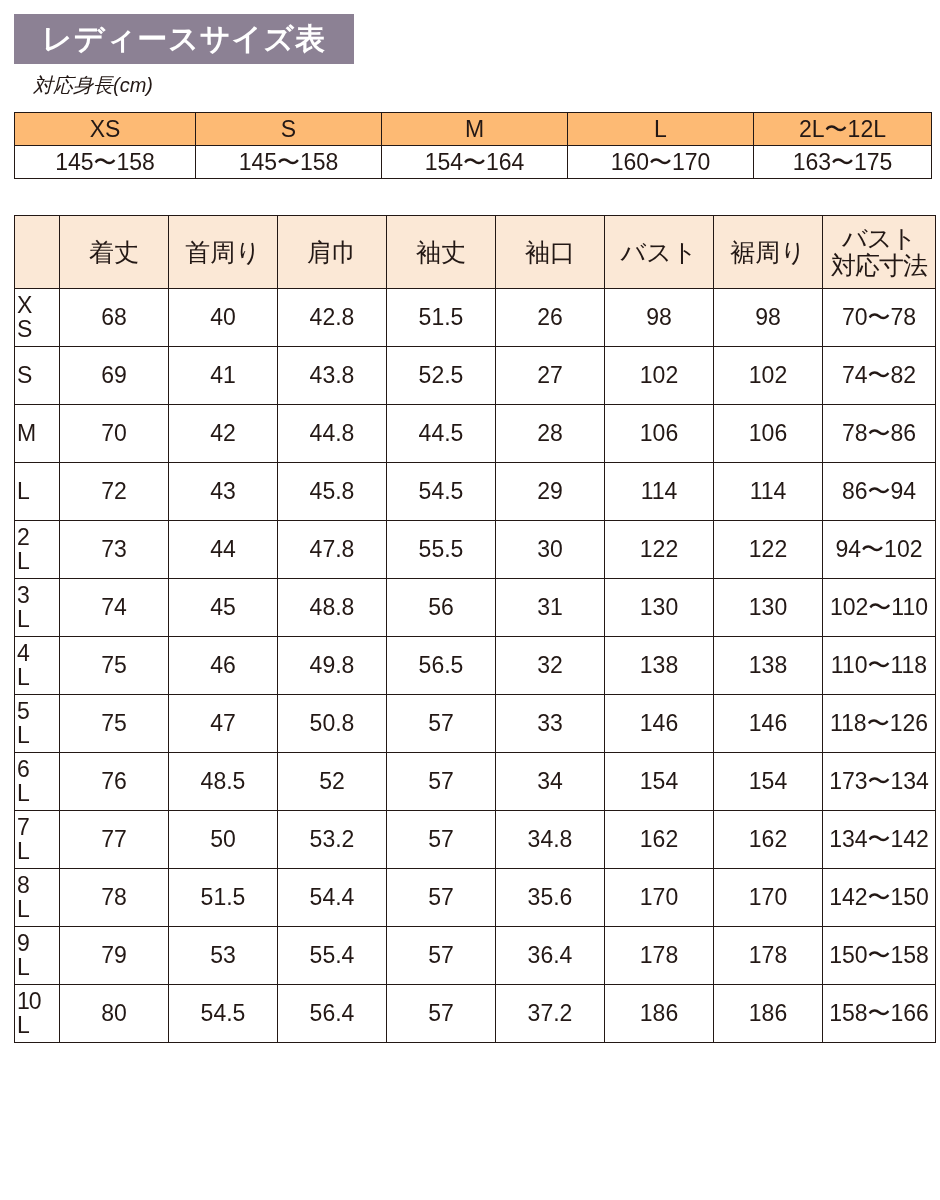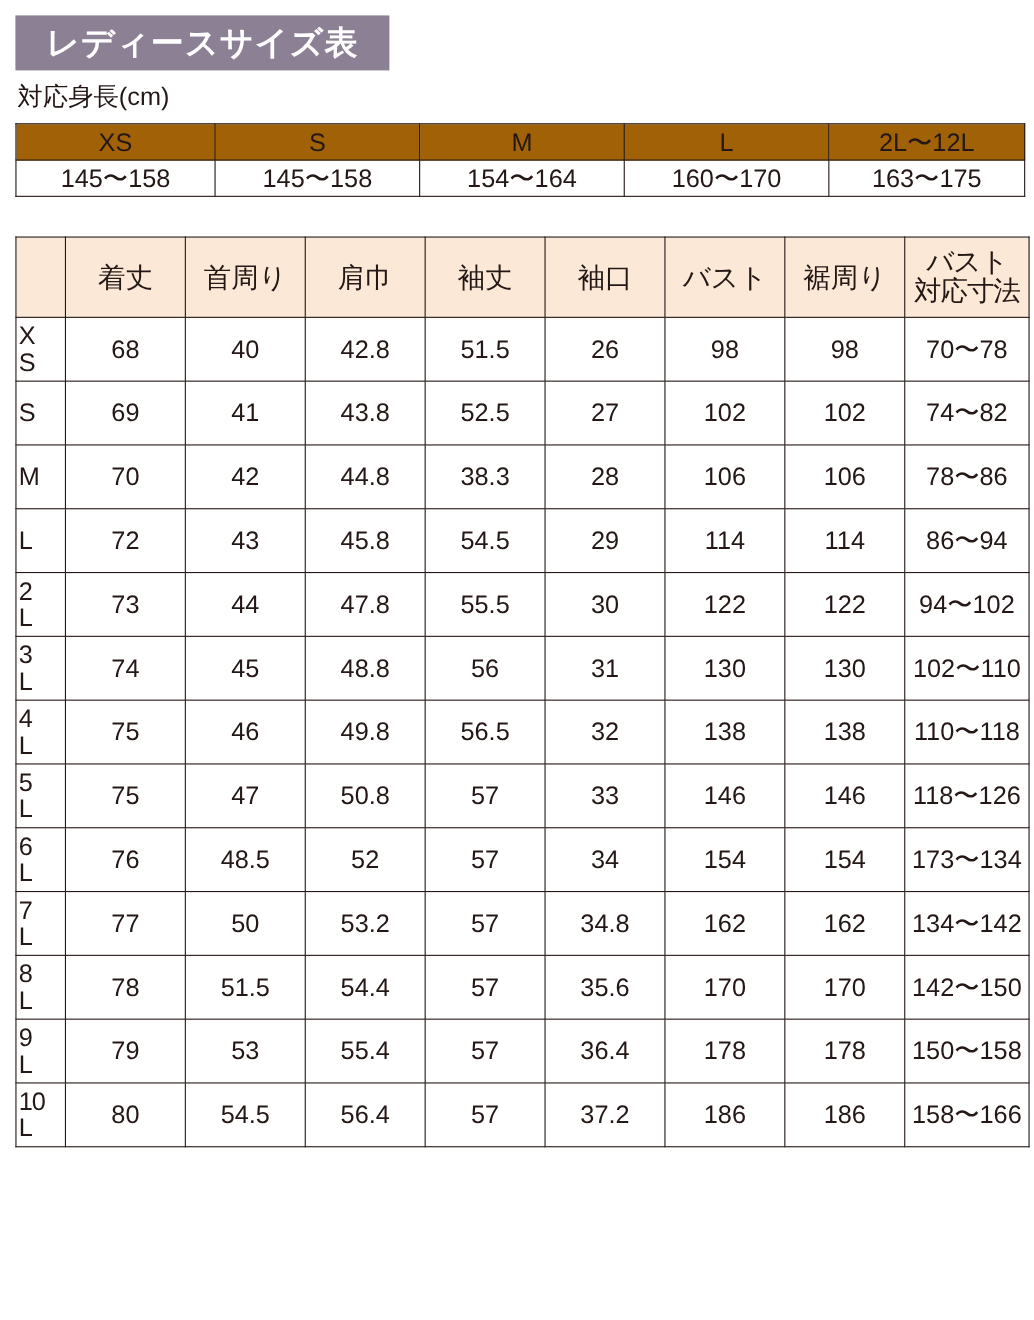--- a/index.html
+++ b/index.html
@@ -38,25 +38,26 @@
     color: #ffffff;
     font-size: 30px;
     letter-spacing: 1px;
     font-weight: 700;
     white-space: nowrap;
   }
 
   
   .height-label {
     position: absolute;
-    left: 16px;
+    left: 33px;
     top: 72px;
-    font-size: 23px;
+    font-size: 20px;
     letter-spacing: 0px;
     white-space: nowrap;
+    font-style: italic;
   }
 
   table.grid {
     border-collapse: collapse;
     table-layout: fixed;
   }
   table.grid td, table.grid th {
     border: 1px solid #231815;
     text-align: center;
     vertical-align: middle;
@@ -69,21 +70,21 @@
     position: absolute;
     left: 14px;
     top: 112px;
     width: 912px;
   }
   #height-table td {
     height: 32px;
     font-size: 23px;
   }
   #height-table tr.head td {
-    background: #a16207;
+    background: #fdba74;
   }
   #height-table td.c0 { width: 180px; }
   #height-table td.c1 { width: 185px; }
   #height-table td.c2 { width: 185px; }
   #height-table td.c3 { width: 185px; }
   #height-table td.c4 { width: 177px; }
 
   
   #size-table {
     position: absolute;
@@ -198,21 +199,21 @@
           <td class="col-d">102</td>
           <td class="col-last nowrap">74〜82</td>
         </tr>
         <tr>
           <td class="col-size size-label">
             <span>M</span>
           </td>
           <td class="col-d">70</td>
           <td class="col-d">42</td>
           <td class="col-d">44.8</td>
-          <td class="col-d">38.3</td>
+          <td class="col-d">44.5</td>
           <td class="col-d">28</td>
           <td class="col-d">106</td>
           <td class="col-d">106</td>
           <td class="col-last nowrap">78〜86</td>
         </tr>
         <tr>
           <td class="col-size size-label">
             <span>L</span>
           </td>
           <td class="col-d">72</td>

